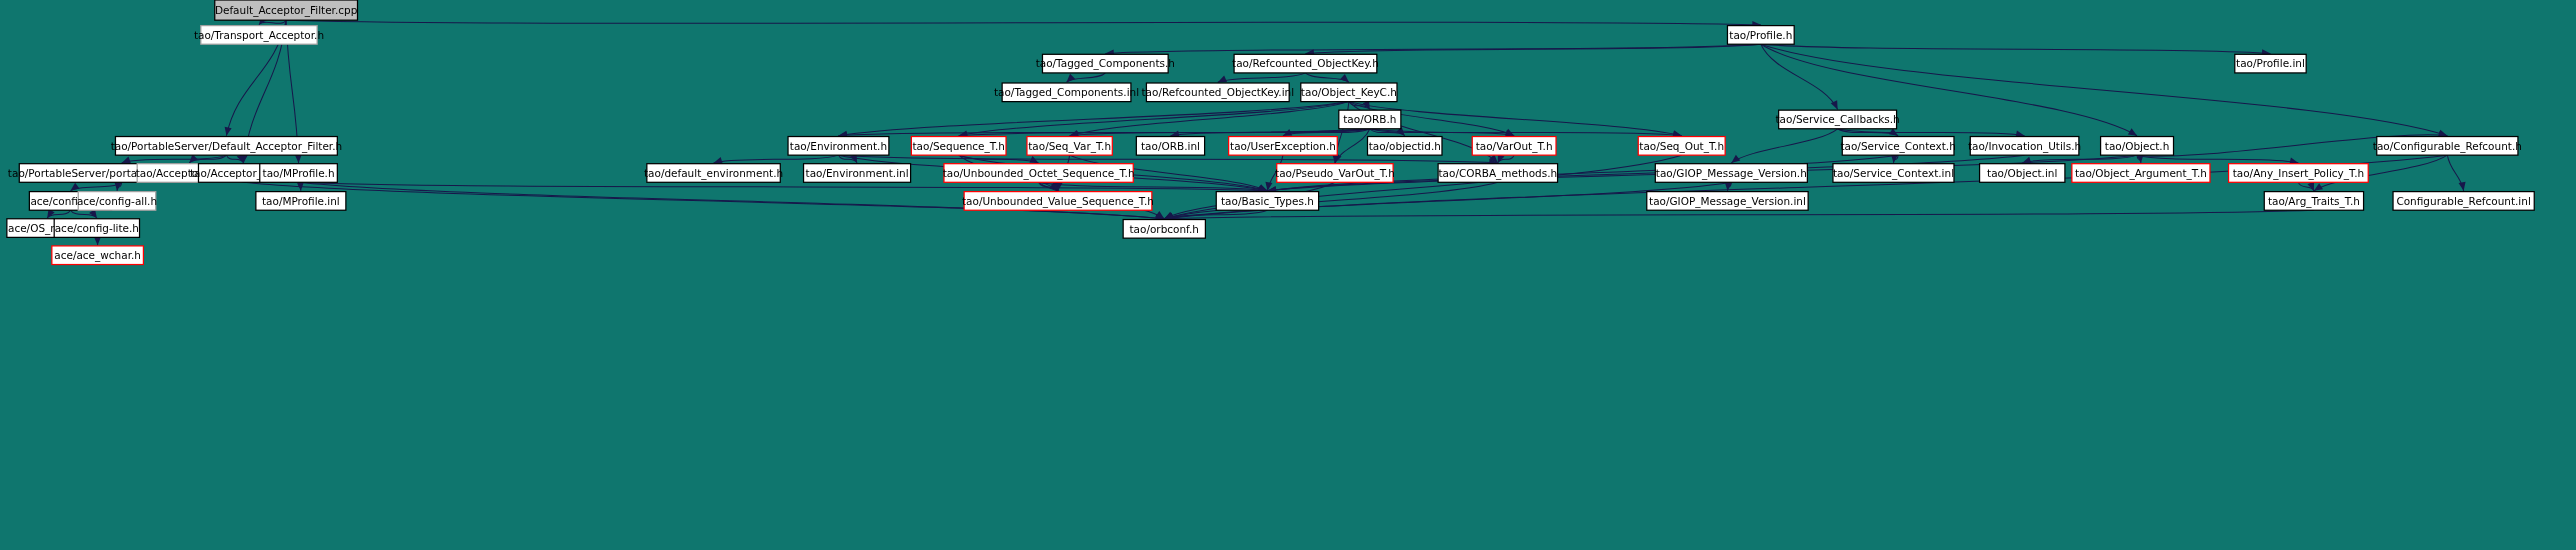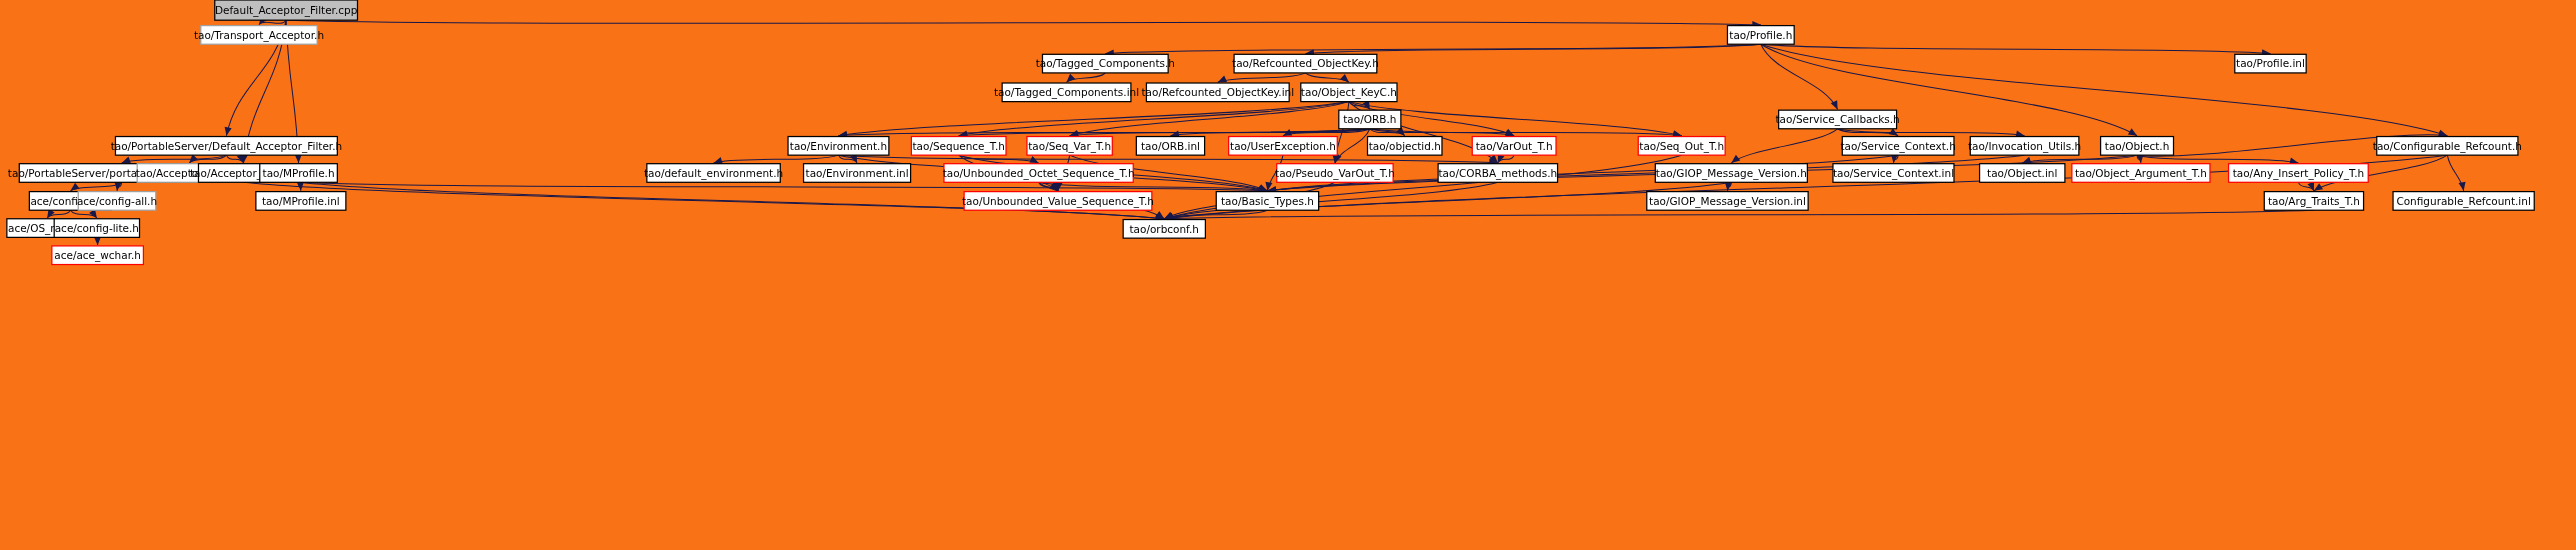--- a/index.html
+++ b/index.html
@@ -1,17 +1,17 @@
 <!DOCTYPE html>
 <html style="font-size:12.4px"><head>
 <meta charset="utf-8">
 <style>
   html,body{margin:0;padding:0;background:#ffffff;}
   body{font-family:"DejaVu Sans","Liberation Sans",sans-serif;}
-  #graph-root{position:relative;width:2576px;height:550px;background:#f97316;overflow:hidden;}
+  #graph-root{position:relative;width:2576px;height:550px;background:#0f766e;overflow:hidden;}
   svg#graph-svg{position:absolute;left:0;top:0;width:2576px;height:550px;display:block;}
   .node-rect{stroke-width:1.6px;}
   .node-label{font-family:"DejaVu Sans","Liberation Sans",sans-serif;font-size:13.5px;fill:#000000;dominant-baseline:middle;text-anchor:middle;white-space:pre;}
   .edge-path{fill:none;stroke:#17174a;stroke-width:1.3px;}
   .edge-head{fill:#17174a;stroke:none;}
 </style>
 </head>
 <body>
 
 <div id="graph-root">

